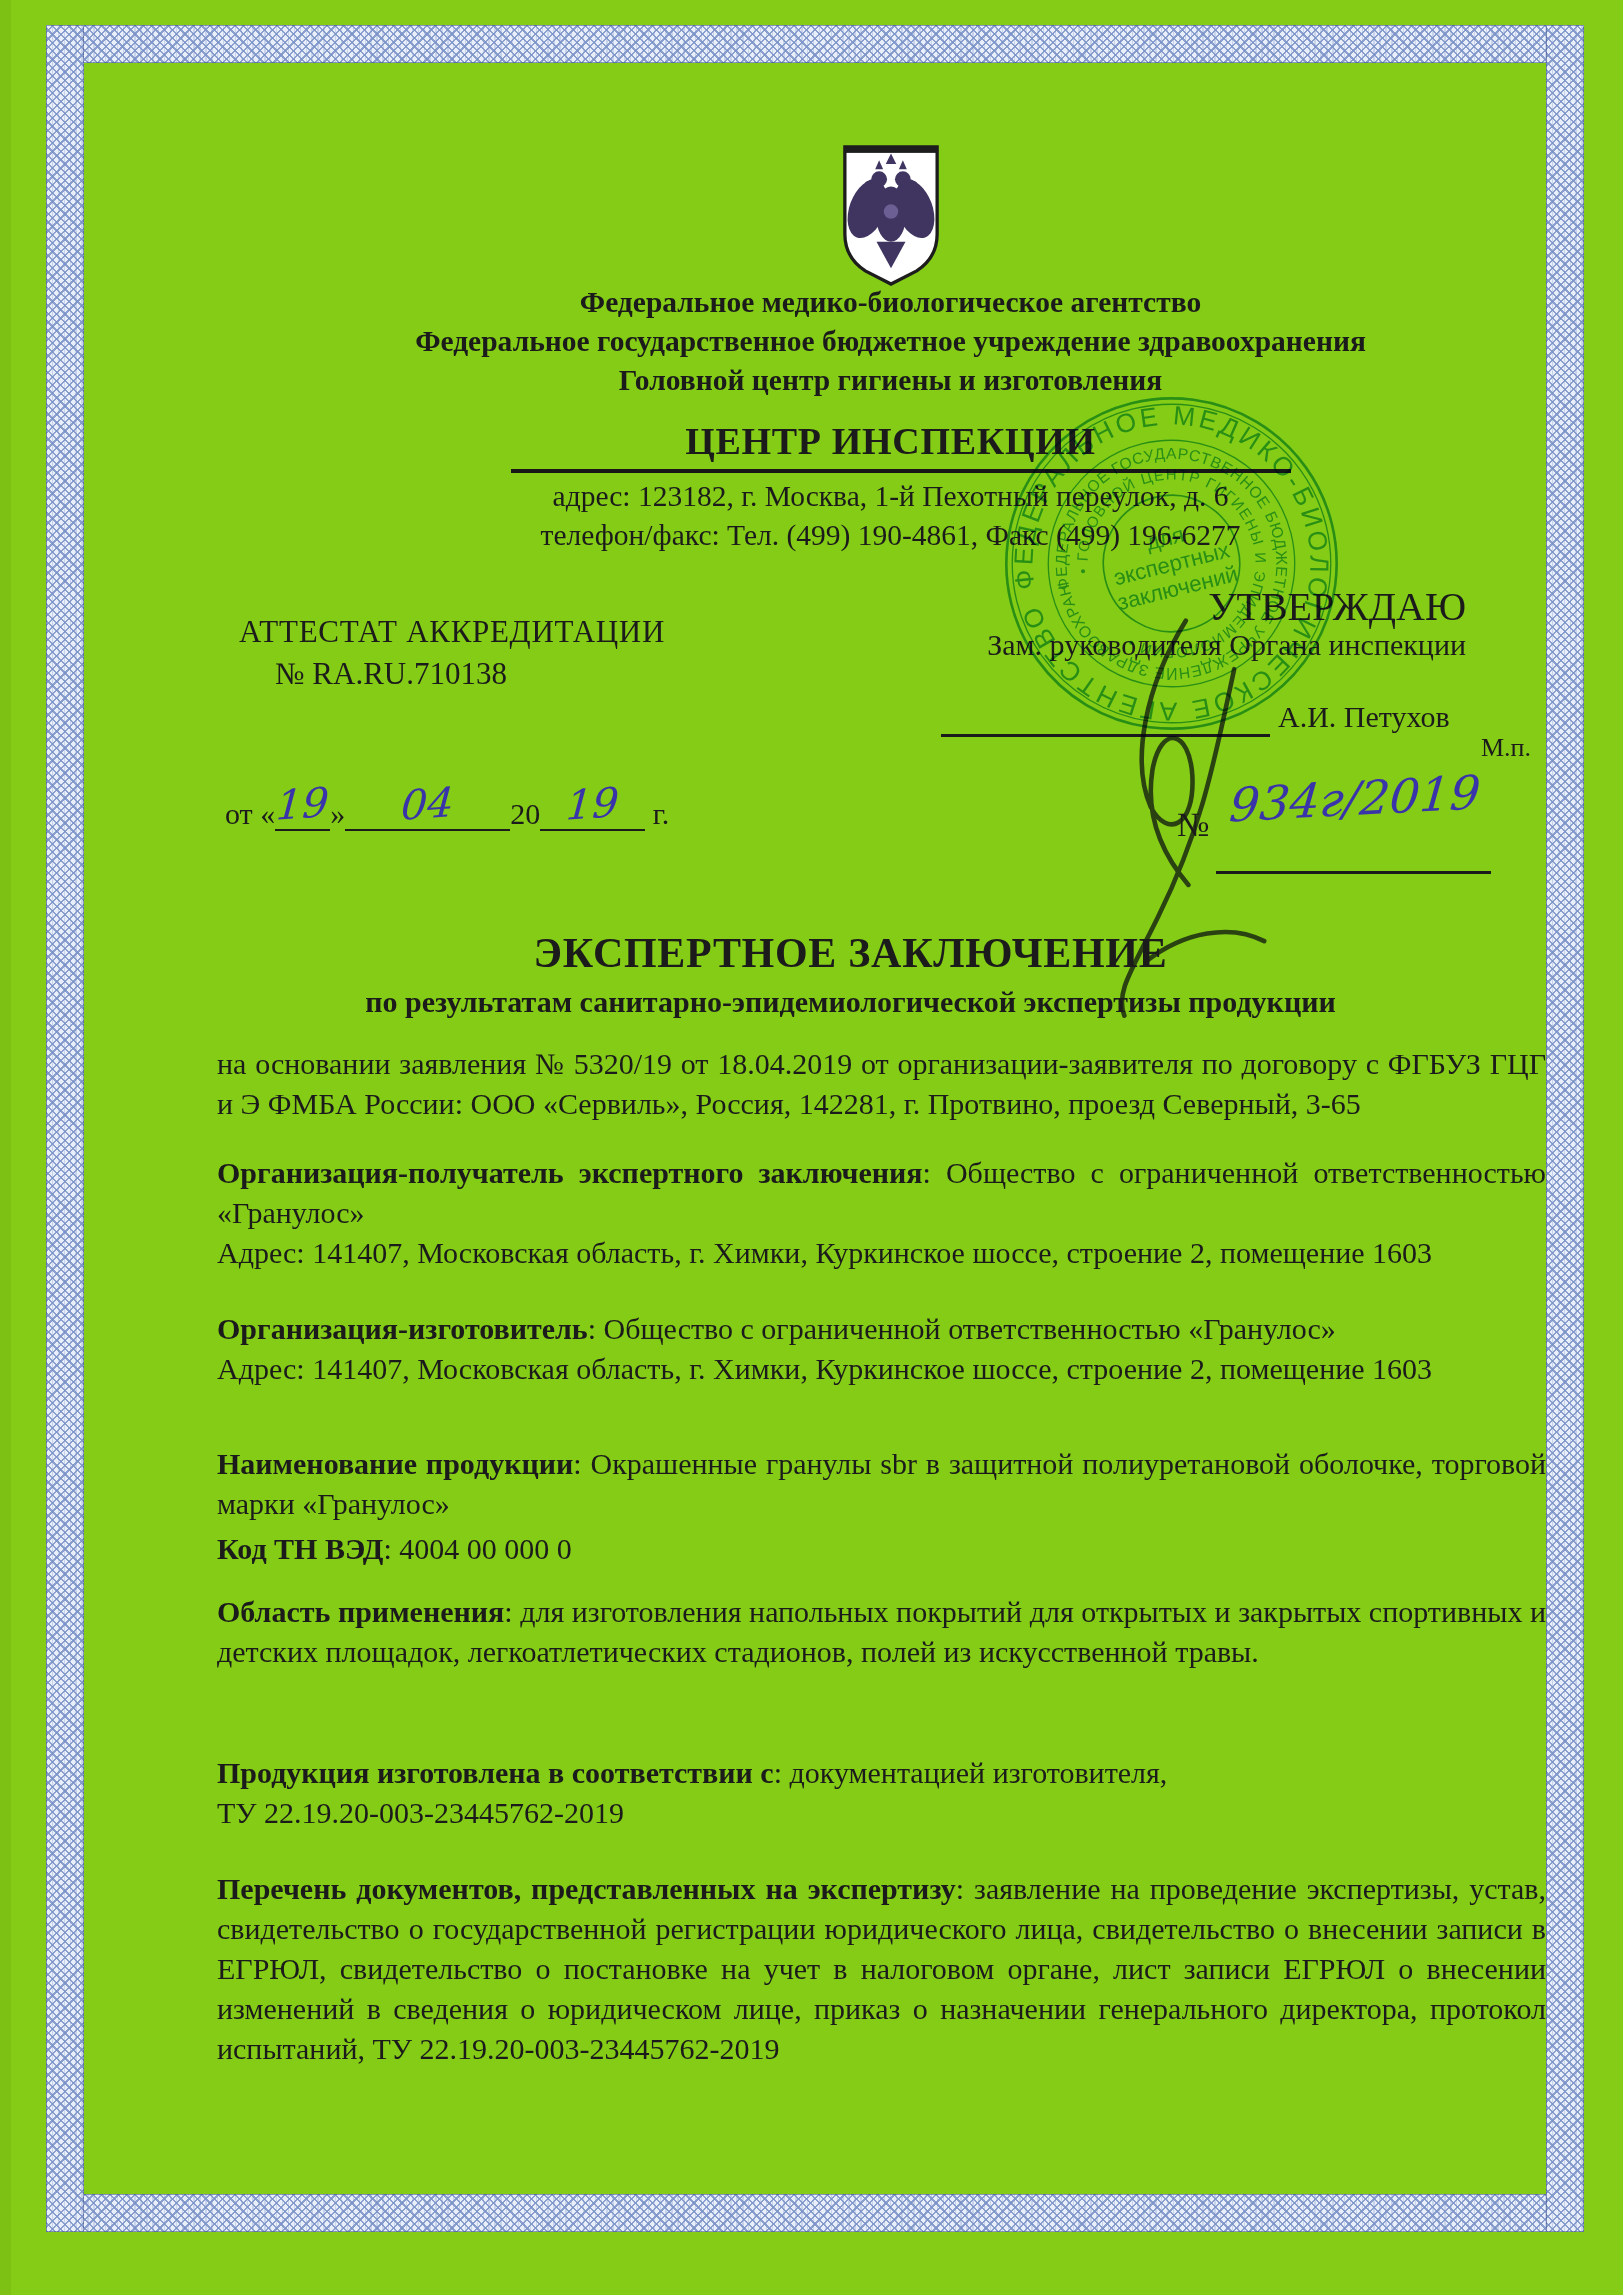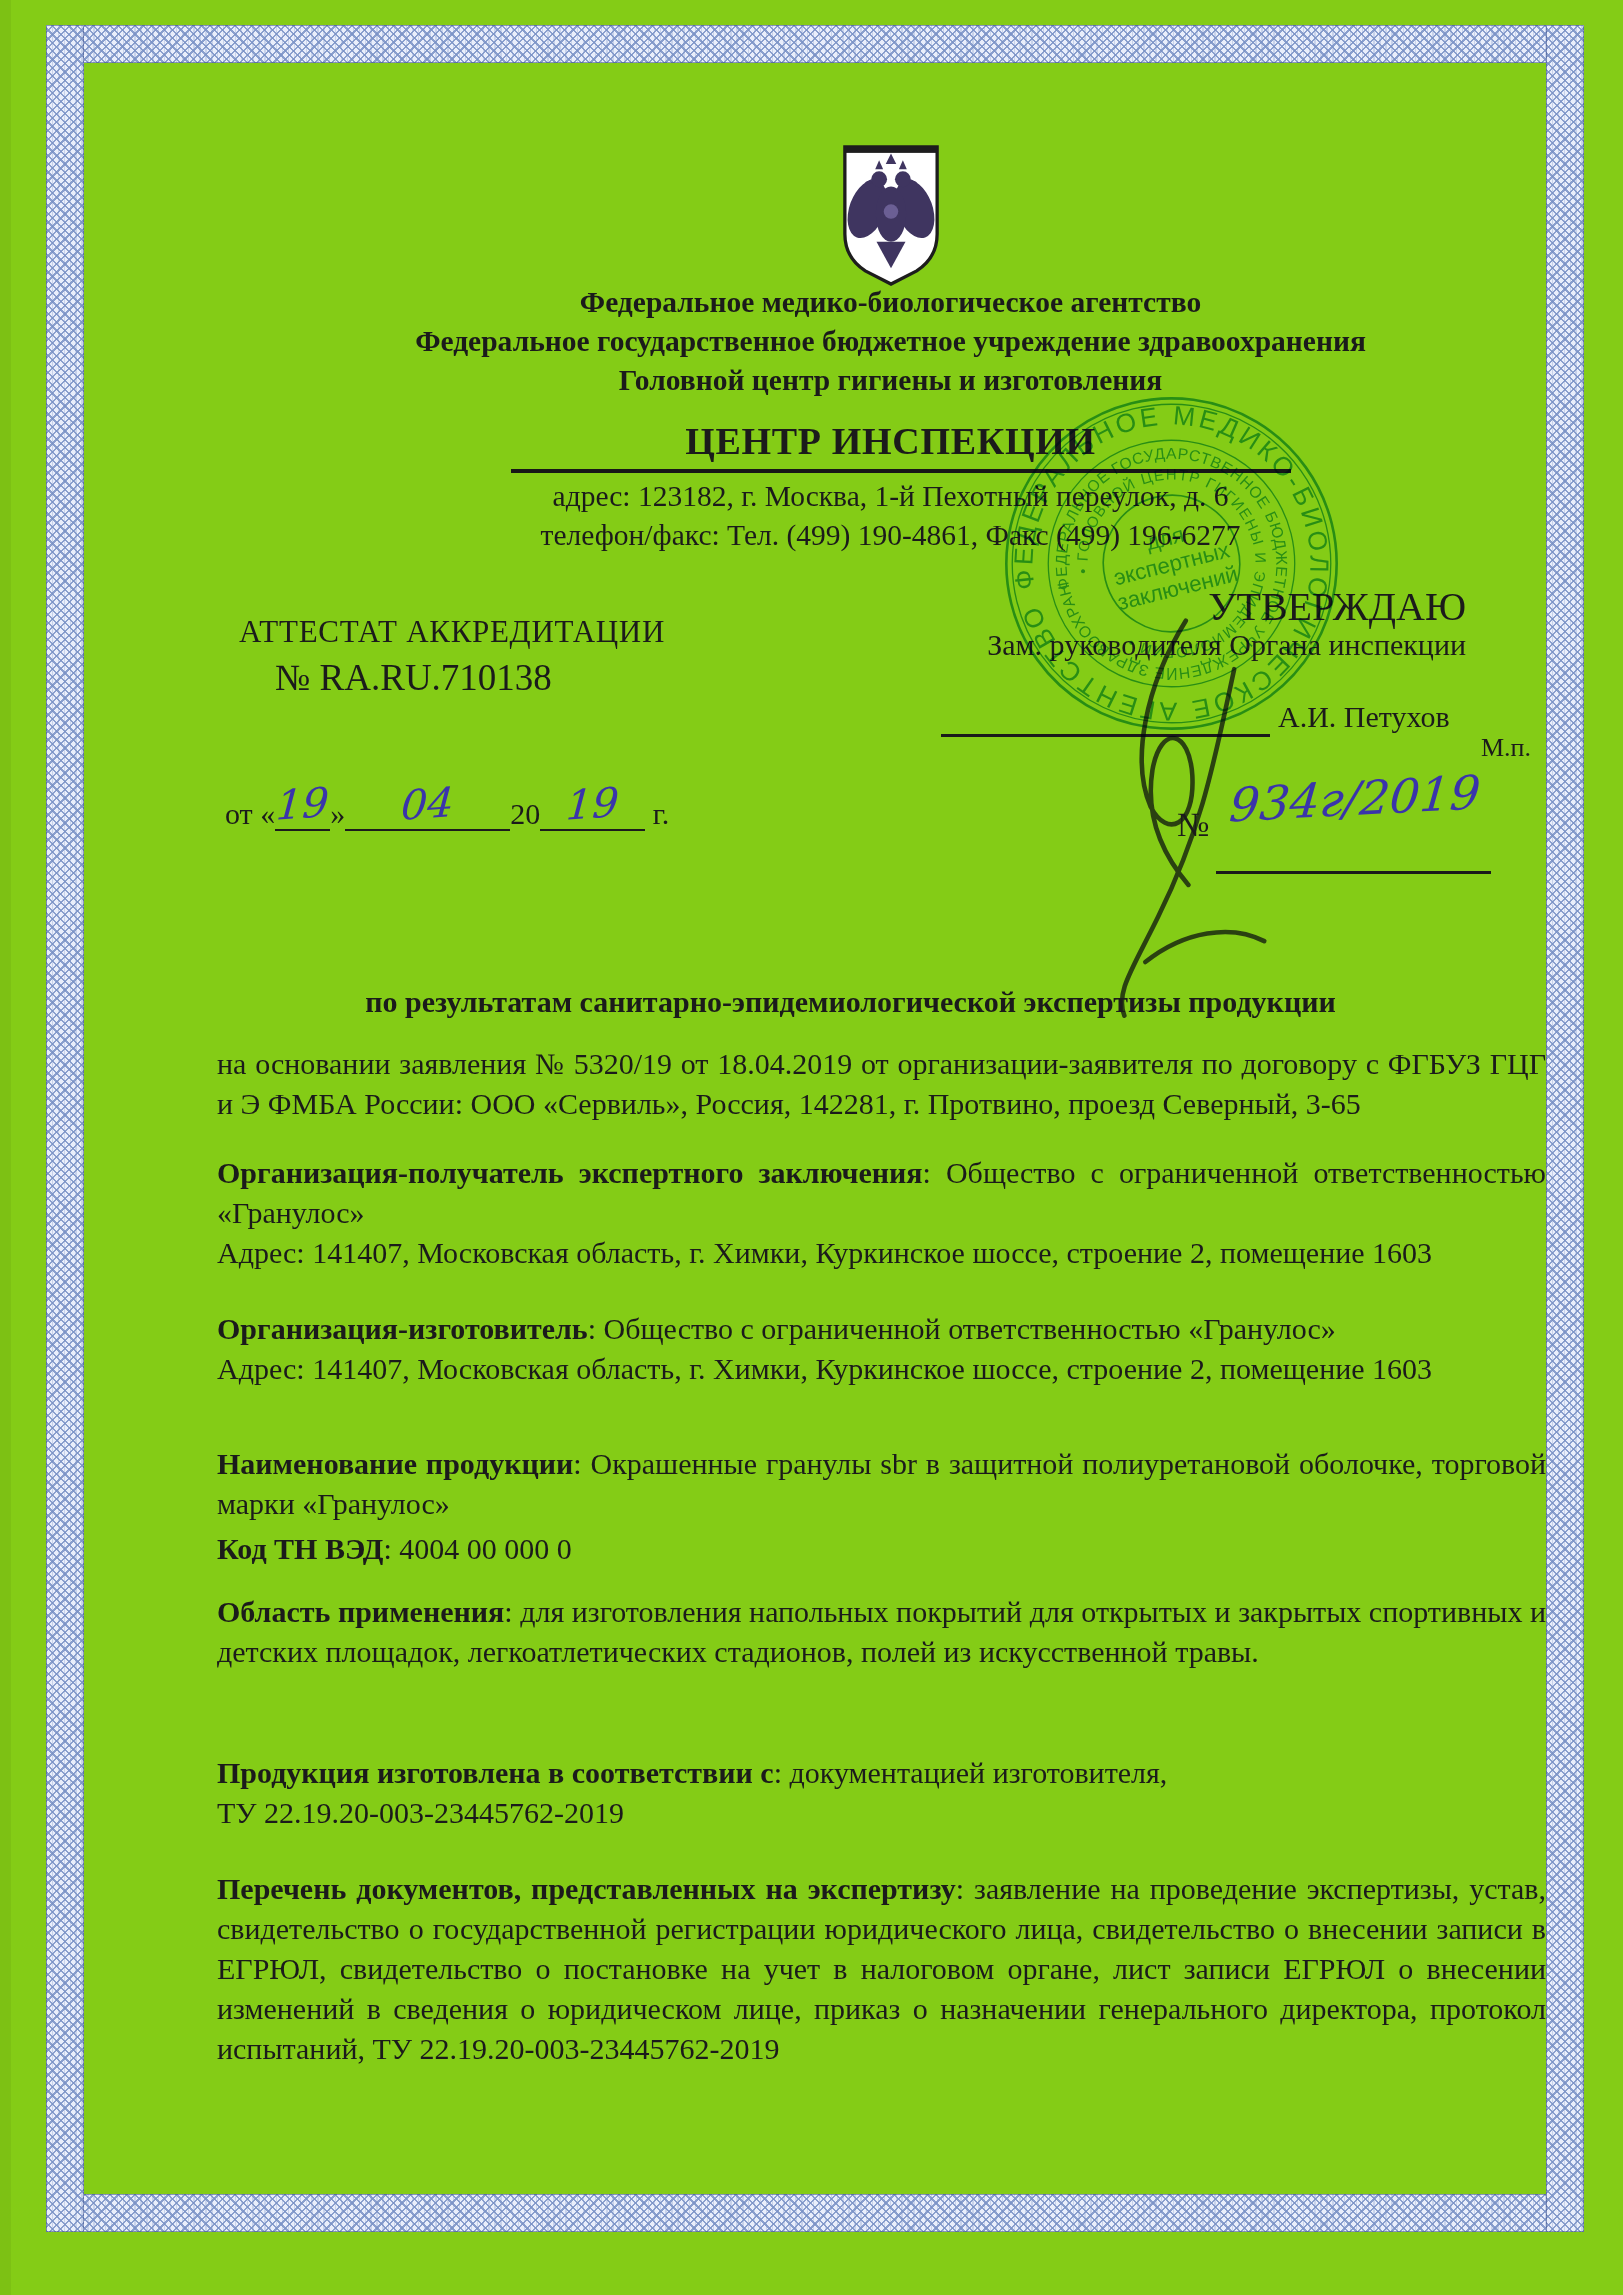--- a/index.html
+++ b/index.html
@@ -28,21 +28,21 @@
   .org-lines{left:236px;top:283px;width:1309px;text-align:center;}
   .org-lines div{font-weight:bold;font-size:29.5px;line-height:39px;white-space:nowrap;}
   .organ-title{left:236px;top:419px;width:1309px;text-align:center;
                font-weight:bold;font-size:38px;letter-spacing:0.7px;}
   .organ-underline{left:511px;top:469px;width:780px;height:3.9px;background:#171717;}
   .addr{left:236px;top:477px;width:1309px;text-align:center;font-size:29.5px;line-height:38px;}
   .phone{left:236px;top:516px;width:1309px;text-align:center;font-size:29.5px;line-height:38px;}
 
   
   .accr1{left:239px;top:614px;font-size:31px;font-weight:normal;letter-spacing:0.7px;}
-  .accr2{left:275px;top:656px;font-size:37px;}
+  .accr2{left:275px;top:656px;font-size:31px;}
   .approve{left:903px;top:586px;width:563px;text-align:right;font-size:40px;line-height:41px;}
   .approve-pos{left:903px;top:628px;width:563px;text-align:right;font-size:30px;}
   .sig-line{left:941px;top:734px;width:329px;height:2.6px;background:#1a1a1a;}
   .approver-name{left:1278px;top:700px;font-size:30px;}
   .mp{left:1481px;top:733px;font-size:26px;}
 
   
   .date-line{left:225px;top:792px;font-size:30px;white-space:nowrap;}
   .slot{display:inline-block;border-bottom:2.6px solid #1c1c1c;position:relative;height:37px;vertical-align:bottom;}
   .slot-day{width:55px;} .slot-month{width:165px;} .slot-year{width:105px;}
@@ -166,20 +166,21 @@
   </svg>
 
   <div class="abs date-line">
     <span>от «</span><span class="slot slot-day"><span class="hw">19</span></span><span>»</span><span class="slot slot-month"><span class="hw">04</span></span><span>20</span><span class="slot slot-year"><span class="hw">19</span></span><span> г.</span>
   </div>
 
   <div class="abs num-label">№</div>
   <div class="abs num-underline"></div>
   <div class="abs num-hw hw">934г/2019</div>
 
+  <div class="abs main-title">ЭКСПЕРТНОЕ ЗАКЛЮЧЕНИЕ</div>
   <div class="abs sub-title">по результатам санитарно-эпидемиологической экспертизы продукции</div>
 
   <div class="abs para p-basis">
     <span>на основании заявления № 5320/19 от 18.04.2019 от организации-заявителя по договору с ФГБУЗ ГЦГ и Э ФМБА России: ООО «Сервиль», Россия, 142281, г. Протвино, проезд Северный, 3-65</span>
   </div>
 
   <div class="abs para p-recipient">
     <b>Организация-получатель экспертного заключения</b><span>: Общество с ограниченной ответственностью «Гранулос»</span>
     <div>Адрес: 141407, Московская область, г. Химки, Куркинское шоссе, строение 2, помещение 1603</div>
   </div>

